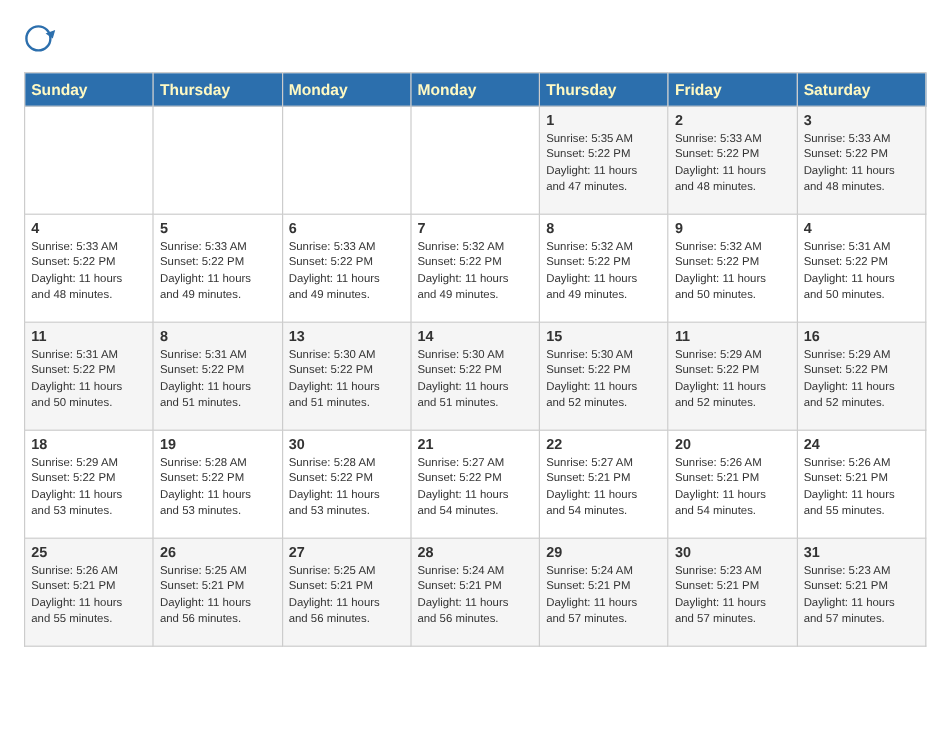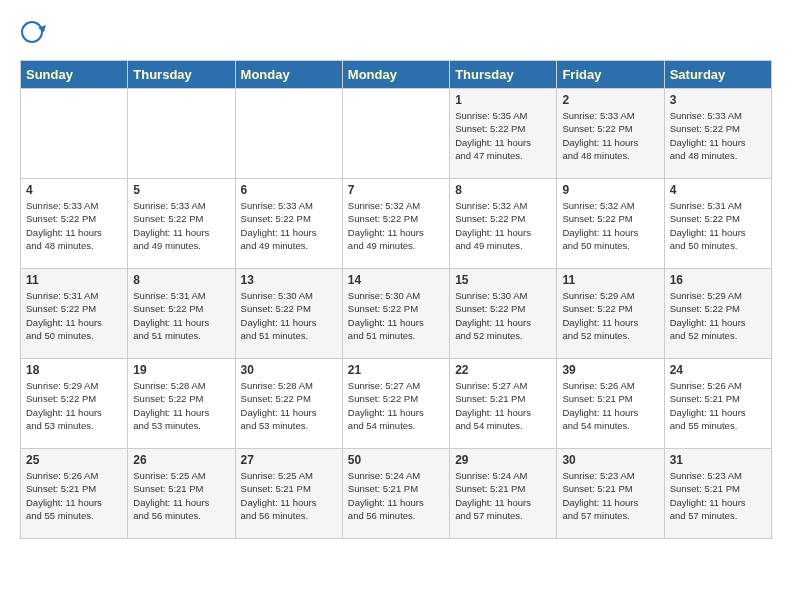--- a/index.html
+++ b/index.html
@@ -283,21 +283,21 @@
 and 54 minutes.</div>
         </td>
         <td>
           <span class="day-number">22</span>
           <div class="day-info" style="white-space: pre-line;">Sunrise: 5:27 AM
 Sunset: 5:21 PM
 Daylight: 11 hours
 and 54 minutes.</div>
         </td>
         <td>
-          <span class="day-number">39</span>
+          <span class="day-number">20</span>
           <div class="day-info" style="white-space: pre-line;">Sunrise: 5:26 AM
 Sunset: 5:21 PM
 Daylight: 11 hours
 and 54 minutes.</div>
         </td>
         <td>
           <span class="day-number">24</span>
           <div class="day-info" style="white-space: pre-line;">Sunrise: 5:26 AM
 Sunset: 5:21 PM
 Daylight: 11 hours
@@ -320,21 +320,21 @@
 and 56 minutes.</div>
         </td>
         <td>
           <span class="day-number">27</span>
           <div class="day-info" style="white-space: pre-line;">Sunrise: 5:25 AM
 Sunset: 5:21 PM
 Daylight: 11 hours
 and 56 minutes.</div>
         </td>
         <td>
-          <span class="day-number">50</span>
+          <span class="day-number">28</span>
           <div class="day-info" style="white-space: pre-line;">Sunrise: 5:24 AM
 Sunset: 5:21 PM
 Daylight: 11 hours
 and 56 minutes.</div>
         </td>
         <td>
           <span class="day-number">29</span>
           <div class="day-info" style="white-space: pre-line;">Sunrise: 5:24 AM
 Sunset: 5:21 PM
 Daylight: 11 hours

